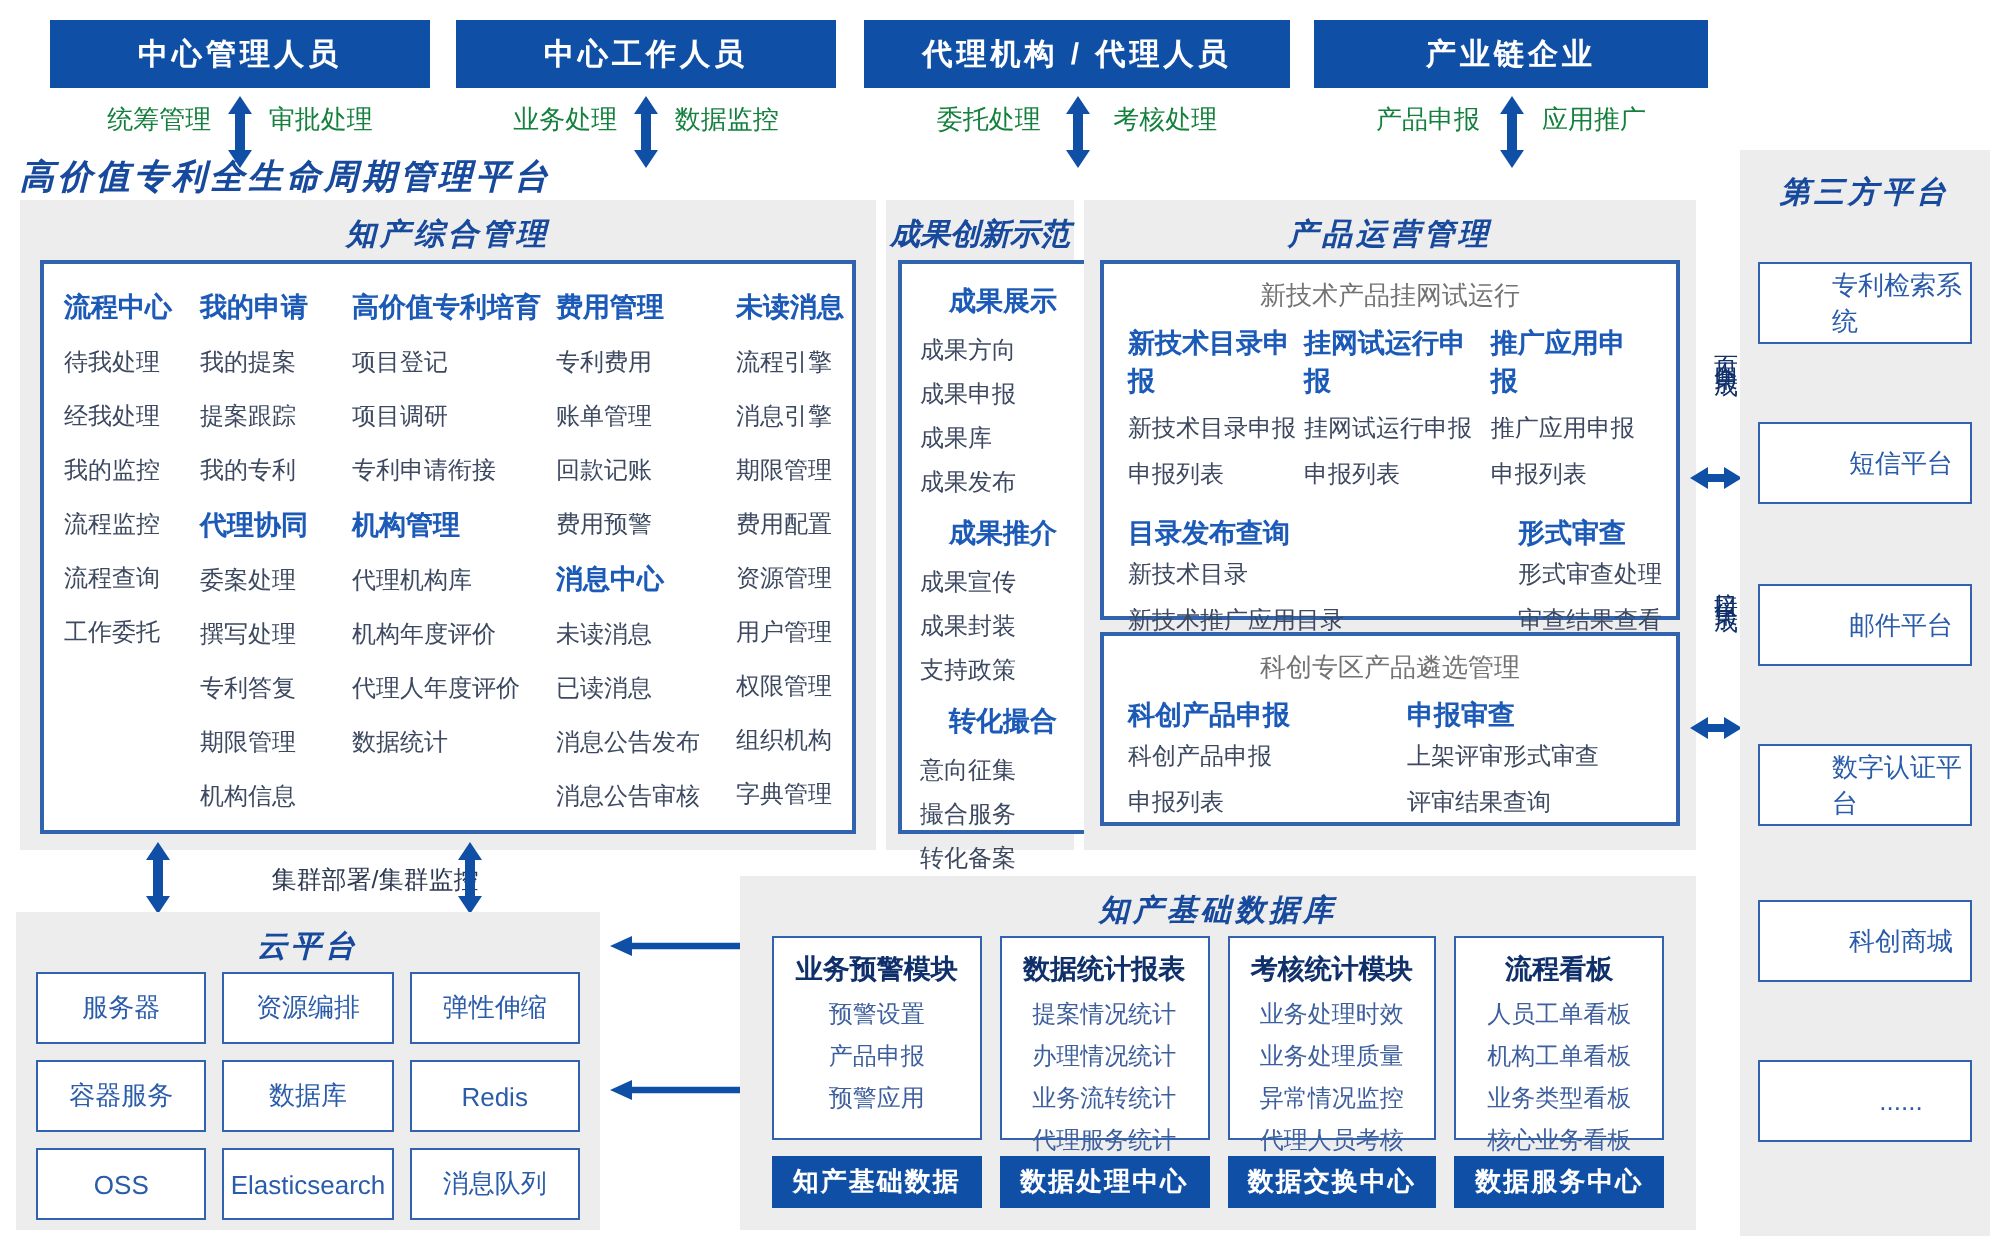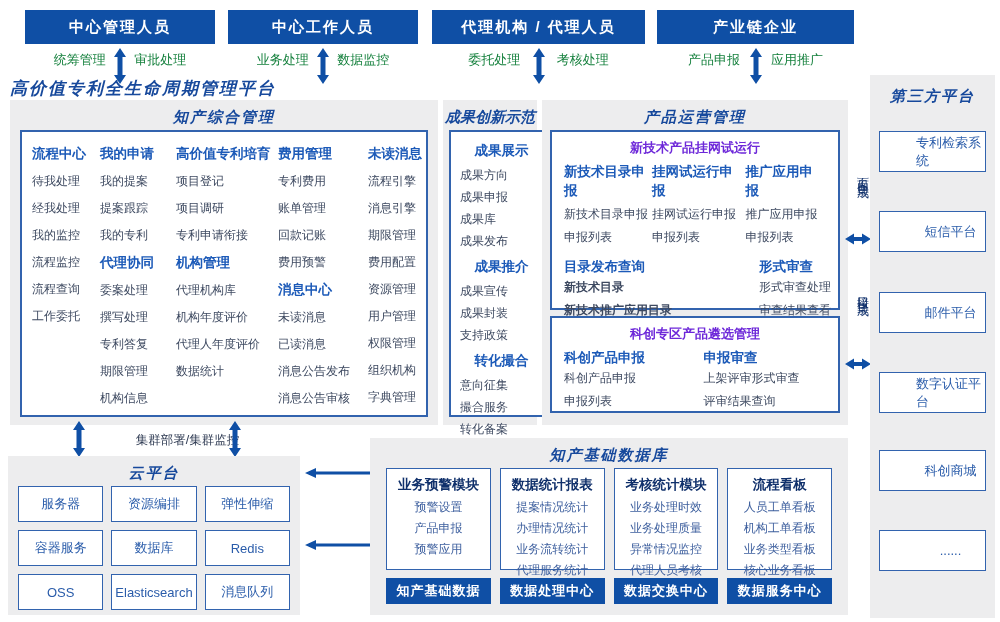--- a/index.html
+++ b/index.html
@@ -32,27 +32,27 @@
   .colhead { font-size:13.5px; font-weight:bold; color:#1c5ab8; line-height:28px; white-space:nowrap; }
   .item { font-size:12px; color:#3d4960; line-height:27px; white-space:nowrap; }
 
   
   .ach-box { left:6px; top:30px; width:105px; height:287px; padding-top:4px; }
   .ach-head { font-size:13.5px; font-weight:bold; color:#1c5ab8; line-height:26px; text-align:center; margin-top:2px; }
   .ach-box .item { line-height:22px; padding-left:9px; }
 
   
   .po-box { padding:5px 12px; }
-  .po-title { text-align:center; font-size:13px; font-weight:bold; color:#6d28d9; line-height:22px; }
+  .po-title { text-align:center; font-size:13px; font-weight:normal; color:#737373; line-height:22px; }
   .po-row { display:flex; }
   .po-col .colhead { line-height:19px; margin-top:3px; white-space:normal; }
   .po-col .item { line-height:23px; }
   .po-headspace { min-height:41px; }
   .inline-items { width:195px; }
-  .inline-items .item { display:inline-block; margin-right:18px;font-weight:bold; }
+  .inline-items .item { display:inline-block; margin-right:18px; }
 
   
   .integration { position:absolute; left:849px; width:22px; font-size:12px; color:#10306b;
                  writing-mode:vertical-rl; text-orientation:upright; letter-spacing:3px; }
   .h-arrow { position:absolute; }
 
   
   .sidebar { left:870px; top:75px; width:125px; height:543px; }
   .side-box { position:absolute; left:9px; width:107px; height:41px; background:#fff;
               border:1.5px solid #3263ae; display:flex; align-items:center; justify-content:center;

